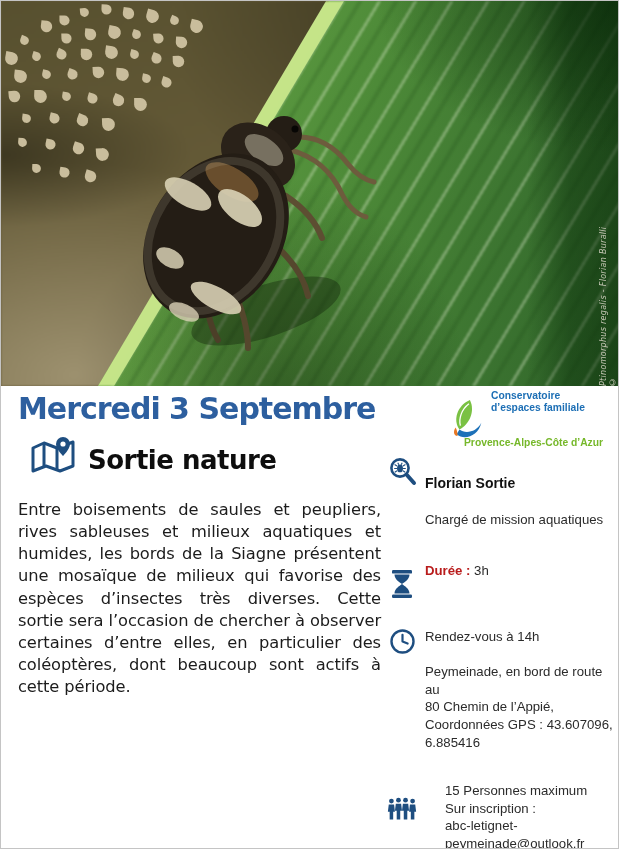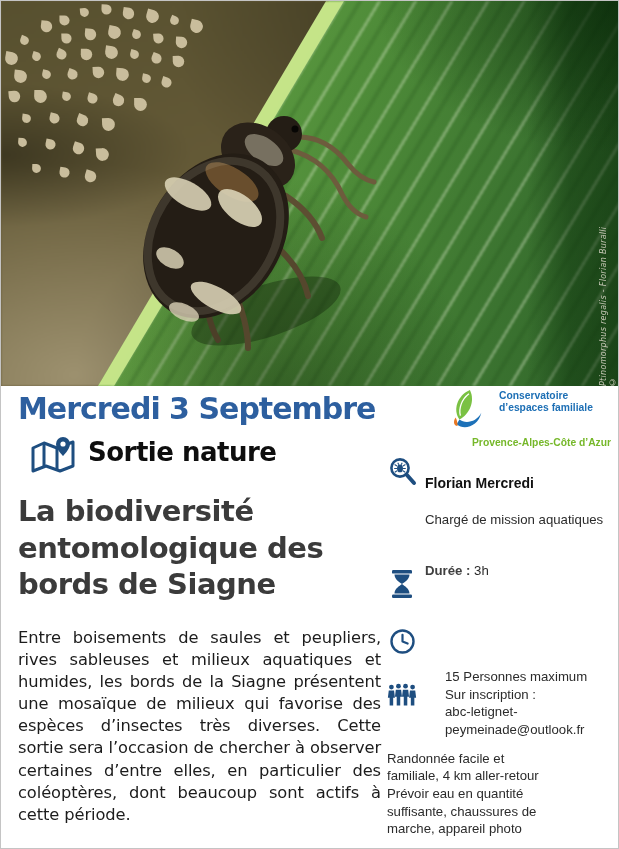--- a/index.html
+++ b/index.html
@@ -36,38 +36,38 @@
   .leaf-edge{position:absolute;inset:0;
     clip-path:polygon(325px 0,343px 0,113px 385px,97px 385px);
     background:linear-gradient(121deg,#d9f09c,#a6d26a);filter:blur(1.2px);}
   .beetle{position:absolute;left:135px;top:75px;}
   .photo-credit{position:absolute;right:3px;top:222px;writing-mode:vertical-rl;transform:rotate(180deg);
     font-size:8px;font-style:italic;color:#d8d5c6;opacity:.9;letter-spacing:.3px;}
 
   
   .left-col{position:absolute;left:17px;top:391px;width:363px;}
   .date{font-size:30px;font-weight:bold;color:#2d5f9f;letter-spacing:-1px;line-height:1.1;}
-  .event-row{display:flex;align-items:flex-start;gap:12px;margin-top:12px;margin-left:12px;}
+  .event-row{display:flex;align-items:flex-end;gap:12px;margin-top:12px;margin-left:12px;}
   .event-label{font-size:26px;font-weight:bold;color:#0e0e0e;letter-spacing:-.5px;}
   .title{margin-top:18px;font-size:29px;font-weight:bold;color:#3b3b3b;line-height:1.26;
          white-space:pre-line;letter-spacing:-.5px;}
   .paragraph{margin-top:24px;font-size:16.3px;color:#1c1c1c;line-height:1.36;text-align:justify;
          letter-spacing:-.1px;}
 
   
   .right-col{position:absolute;left:386px;top:387px;width:228px;font-family:"Liberation Sans",sans-serif;}
-  .cen-logo{display:flex;gap:12px;margin-left:62px;align-items:flex-start;}
+  .cen-logo{display:flex;gap:4px;margin-left:62px;align-items:center;}
   .cen-text{font-size:10.3px;font-weight:bold;line-height:1.18;padding-top:2px;}
   .cen-l1,.cen-l2{color:#1d6fb5;}
   .cen-l3{color:#76b82a;margin-left:-27px;white-space:nowrap;margin-top:23px;}
   .side-row{display:flex;gap:8px;}
   .side-icon{width:30px;flex-shrink:0;display:flex;justify-content:center;}
   .side-text{font-size:13.2px;color:#2b2b2b;line-height:1.34;white-space:pre-line;}
   .contact-name{font-size:14px;font-weight:bold;color:#111;}
-  .bold-label{font-weight:bold;color:#404040;}
+  .bold-label{font-weight:bold;color:#b91c1c;}
 </style>
 </head>
 <body>
 
 <div class="page">
 
   <div class="photo">
     <div class="photo-brown"></div>
     <div class="droplets">
         <span class="drop" style="left: 78px; top: 6px; transform: rotate(-5deg) scale(0.8);"></span>
@@ -162,23 +162,20 @@
     <div class="event-row">
       <svg width="46" height="38" viewBox="0 0 46 38">
         <path d="M3,11 L14,6 L27,11 L43,5 V29 L30,34 L16,29 L3,34 Z" fill="none" stroke="#1e4e80" stroke-width="3" stroke-linejoin="round"></path>
         <path d="M14,6 V29 M27,11 V34" stroke="#1e4e80" stroke-width="3" fill="none"></path>
         <path d="M33,0 a7,7 0 0 1 7,7 c0,5 -7,12 -7,12 s-7,-7 -7,-12 a7,7 0 0 1 7,-7 Z" fill="#1e4e80"></path>
         <circle cx="33" cy="7" r="2.6" fill="#ffffff"></circle>
       </svg>
       <div class="event-label">Sortie nature</div>
     </div>
 
-    <div class="title">La biodiversité
-entomologique des
-bords de Siagne</div>
 
     <div class="paragraph">Entre boisements de saules et peupliers, rives sableuses et milieux aquatiques et humides, les bords de la Siagne présentent une mosaïque de milieux qui favorise des espèces d’insectes très diverses. Cette sortie sera l’occasion de chercher à observer certaines d’entre elles, en particulier des coléoptères, dont beaucoup sont actifs à cette période.</div>
   </div>
 
   <div class="right-col">
 
     <div class="cen-logo">
       <svg width="38" height="42" viewBox="0 0 40 44">
         <path d="M22,2 C8,8 4,24 11,33 C21,28 28,14 22,2 Z" fill="#7ac143"></path>
         <path d="M11,33 C17,38 29,36 34,26 C31,40 16,45 8,38 Z" fill="#1d71b8"></path>
@@ -195,21 +192,21 @@
     <div class="side-row" style="margin-top:7px;">
       <div class="side-icon">
         <svg width="30" height="32" viewBox="0 0 30 32">
           <circle cx="13" cy="12" r="8.6" fill="none" stroke="#1e4e80" stroke-width="2.6"></circle>
           <line x1="19.5" y1="18.5" x2="27" y2="27" stroke="#1e4e80" stroke-width="4" stroke-linecap="round"></line>
           <ellipse cx="13" cy="12.4" rx="3" ry="3.9" fill="#1e4e80"></ellipse>
           <path d="M10,10 L7.6,8.6 M10,12.5 H7.2 M10,14.8 L7.8,16.2 M16,10 L18.4,8.6 M16,12.5 H18.8 M16,14.8 L18.2,16.2 M11.8,8.8 L10.8,6.8 M14.2,8.8 L15.2,6.8" stroke="#1e4e80" stroke-width="1.1"></path>
         </svg>
       </div>
       <div class="side-text">
-        <div class="contact-name">Florian Mercredi</div>
+        <div class="contact-name">Florian Sortie</div>
         <div>Chargé de mission aquatiques</div>
       </div>
     </div>
 
     <div class="side-row" style="margin-top:16px;">
       <div class="side-icon" style="margin-top:8px;">
         <svg width="24" height="28" viewBox="0 0 24 28">
           <rect x="2" y="0" width="20" height="3.6" rx="1.2" fill="#1e4e80"></rect>
           <rect x="2" y="24.4" width="20" height="3.6" rx="1.2" fill="#1e4e80"></rect>
           <path d="M4.5,4.5 H19.5 C19.5,9.5 14.5,12 12,14 C9.5,12 4.5,9.5 4.5,4.5 Z" fill="#1e4e80"></path>
@@ -218,20 +215,27 @@
       </div>
       <div class="side-text"><span class="bold-label">Durée :</span><span> 3h</span></div>
     </div>
 
     <div class="side-row" style="margin-top:12px;">
       <div class="side-icon" style="margin-top:18px;">
         <svg width="27" height="27" viewBox="0 0 27 27">
           <circle cx="13.5" cy="13.5" r="11" fill="none" stroke="#1e4e80" stroke-width="2.4"></circle>
           <path d="M13.5,13.5 L13.5,6.8 M13.5,13.5 L18.6,15.6" stroke="#1e4e80" stroke-width="2.2" stroke-linecap="round"></path>
         </svg>
+      </div>
+      <div class="side-text">
+        <div>Rendez-vous à 14h</div>
+        <div>Peymeinade, en bord de route au
+80 Chemin de l’Appié,
+Coordonnées GPS : 43.607096,
+6.885416</div>
       </div>
     </div>
 
     <div class="side-row" style="margin-top:13px;gap:28px;">
       <div class="side-icon" style="margin-top:14px;">
         <svg width="34" height="26" viewBox="0 0 34 26">
           <g fill="#1e4e80">
             <circle cx="5" cy="4" r="2.7"></circle>
               <path d="M2,8 H8 L9,16 H7 L7,25 H3 L3,16 H1 Z"></path>
             <circle cx="13" cy="3" r="2.7"></circle>

